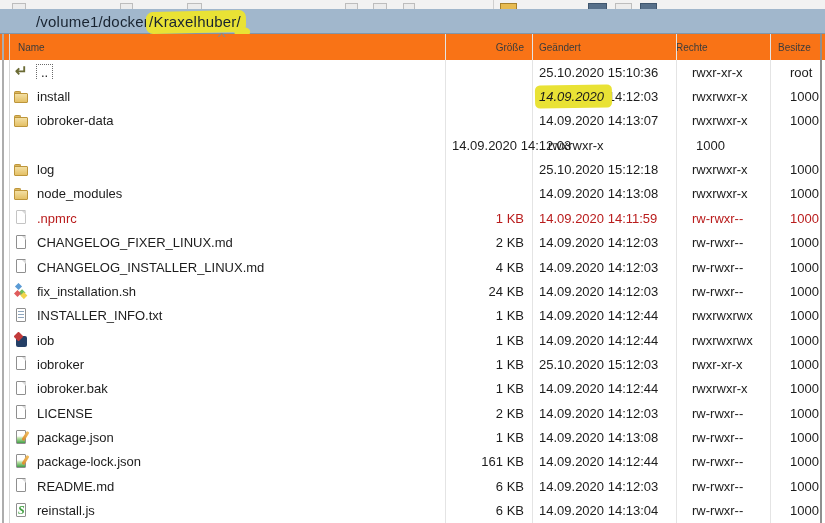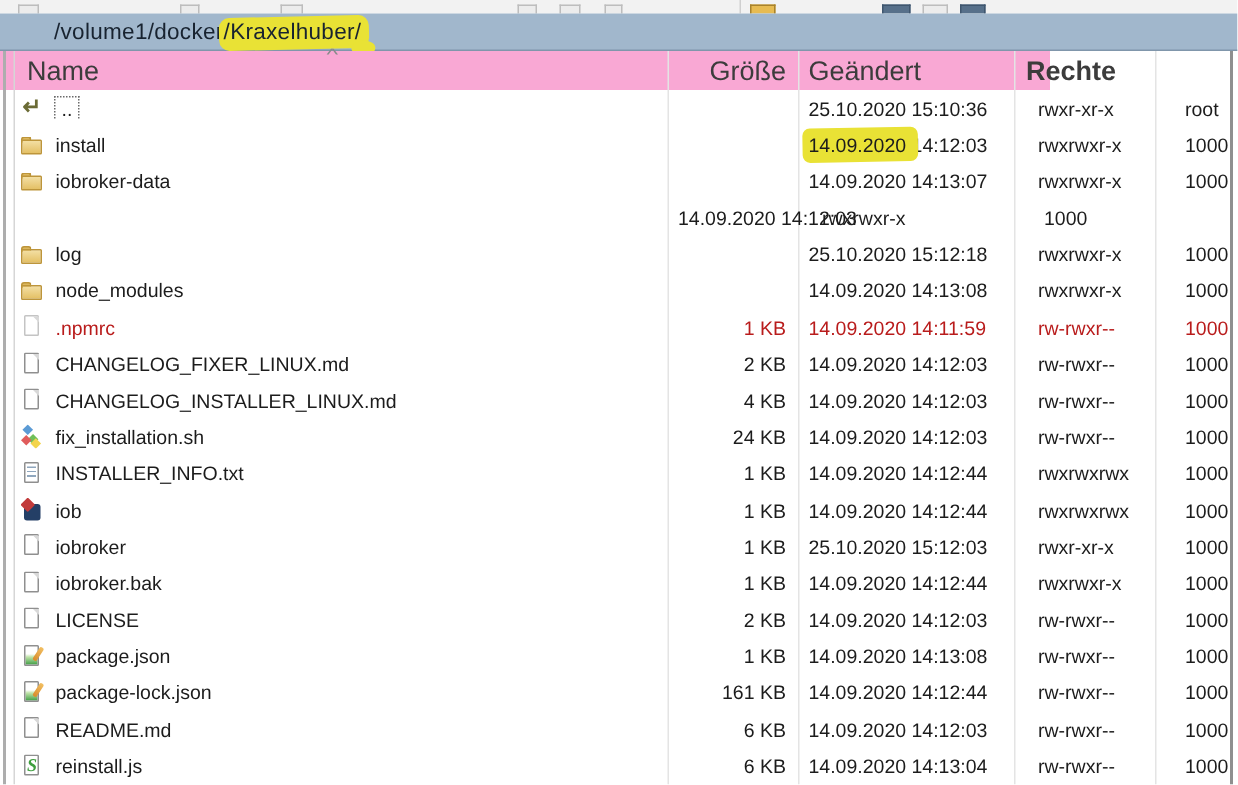--- a/index.html
+++ b/index.html
@@ -22,28 +22,28 @@
     display:flex;align-items:center;padding-left:36px;
     font-size:15px;color:#182330;letter-spacing:.2px;
   }
   .hl-wrap{position:relative;display:inline-block;}
   .hl-wrap > span{position:relative;z-index:1;text-align:right;}
   .marker{position:absolute;background:#e9e235;z-index:0;}
   .path-marker{left:-3px;right:-5px;top:-2px;bottom:-3px;border-radius:7px;transform:rotate(-1.3deg);}
   .path-marker::after{content:"";position:absolute;right:-4px;bottom:-5px;width:16px;height:10px;background:#e9e235;border-radius:50%;}
   
   .header-row{
-    position:absolute;left:0;top:34px;width:700px;height:26px;box-sizing:border-box;
+    position:absolute;left:0;top:34px;width:825px;height:26px;box-sizing:border-box;
     display:grid;grid-template-columns:445px 87px 144px 94px 1fr;align-items:center;
-    font-size:18px;color:#3c3c3c;background:#f9a8d4;
+    font-size:10px;color:#3c3c3c;background:#f97316;
   }
   .h-name{padding-left:18px;}
   .h-size{text-align:right;padding-right:8px;}
   .h-date{padding-left:7px;}
-  .h-rights{padding-left:8px;font-weight:bold;}
+  .h-rights{padding-left:0;}
   .h-owner{padding-left:8px;white-space:nowrap;overflow:hidden;}
   .sort-caret{position:absolute;left:219px;top:31px;font-size:11px;color:#8a8a8a;transform:scaleX(1.5);z-index:2;}
   
   .v-sep{position:absolute;top:34px;bottom:0;width:1px;background:#e4e4e4;}
   .edge-left-a{position:absolute;left:2px;top:34px;bottom:0;width:2px;background:#adadad;}
   .edge-left-b{position:absolute;left:9px;top:34px;bottom:0;width:1px;background:#d6d6d6;}
   .edge-right{position:absolute;left:820px;top:34px;bottom:0;width:2px;background:#8f8f8f;}
   
   .file-list{position:absolute;left:0;top:60px;width:825px;}
   .row{
@@ -51,21 +51,21 @@
     display:grid;grid-template-columns:431px 87px 144px 94px 1fr;align-items:center;
     font-size:13px;color:#1c1c1c;white-space:nowrap;
   }
   .row.muted{color:#b91c1c;}
   .c-name{display:flex;align-items:center;gap:7px;overflow:hidden;}
   .c-size{text-align:right;padding-right:8px;padding-left:36px;}
   .c-date{padding-left:7px;}
   .c-rights{padding-left:16px;}
   .c-owner{padding-left:20px;}
   .label.focused{outline:1px dotted #6a6a6a;padding:0 4px;}
-  .date-hl{position:relative;display:inline-block;}
+  .date-hl{position:relative;display:inline-block;font-style:italic;}
   .date-hl > span{position:relative;z-index:1;}
   .date-marker{left:-4px;right:-8px;top:-4px;bottom:-4px;border-radius:5px;transform:rotate(-1deg);}
   
   .icon{width:16px;height:16px;flex:0 0 16px;position:relative;display:inline-block;}
   .ic-parent::before{content:"\21B5";position:absolute;left:1px;top:-2px;font-size:15px;font-weight:bold;color:#6b6b35;}
   .ic-folder::before{content:"";position:absolute;left:0;top:2px;width:7px;height:4px;background:#dcb75e;border:1px solid #bd953a;border-bottom:none;border-radius:2px 2px 0 0;box-sizing:border-box;}
   .ic-folder::after{content:"";position:absolute;left:0;top:4px;width:14px;height:10px;background:linear-gradient(180deg,#f3dfa3,#e4c065);border:1px solid #bd953a;border-radius:1px;box-sizing:border-box;}
   .ic-file::before,.ic-txt::before,.ic-js::before{content:"";position:absolute;left:2px;top:0;width:10px;height:14px;background:#fff;border:1px solid #8f8f8f;border-radius:1px;box-sizing:border-box;}
   .ic-file::after{content:"";position:absolute;left:8px;top:1px;width:0;height:0;border-top:4px solid #d8d8d8;border-left:4px solid transparent;}
   .muted .ic-file::before{border-color:#c4c4c4;}

